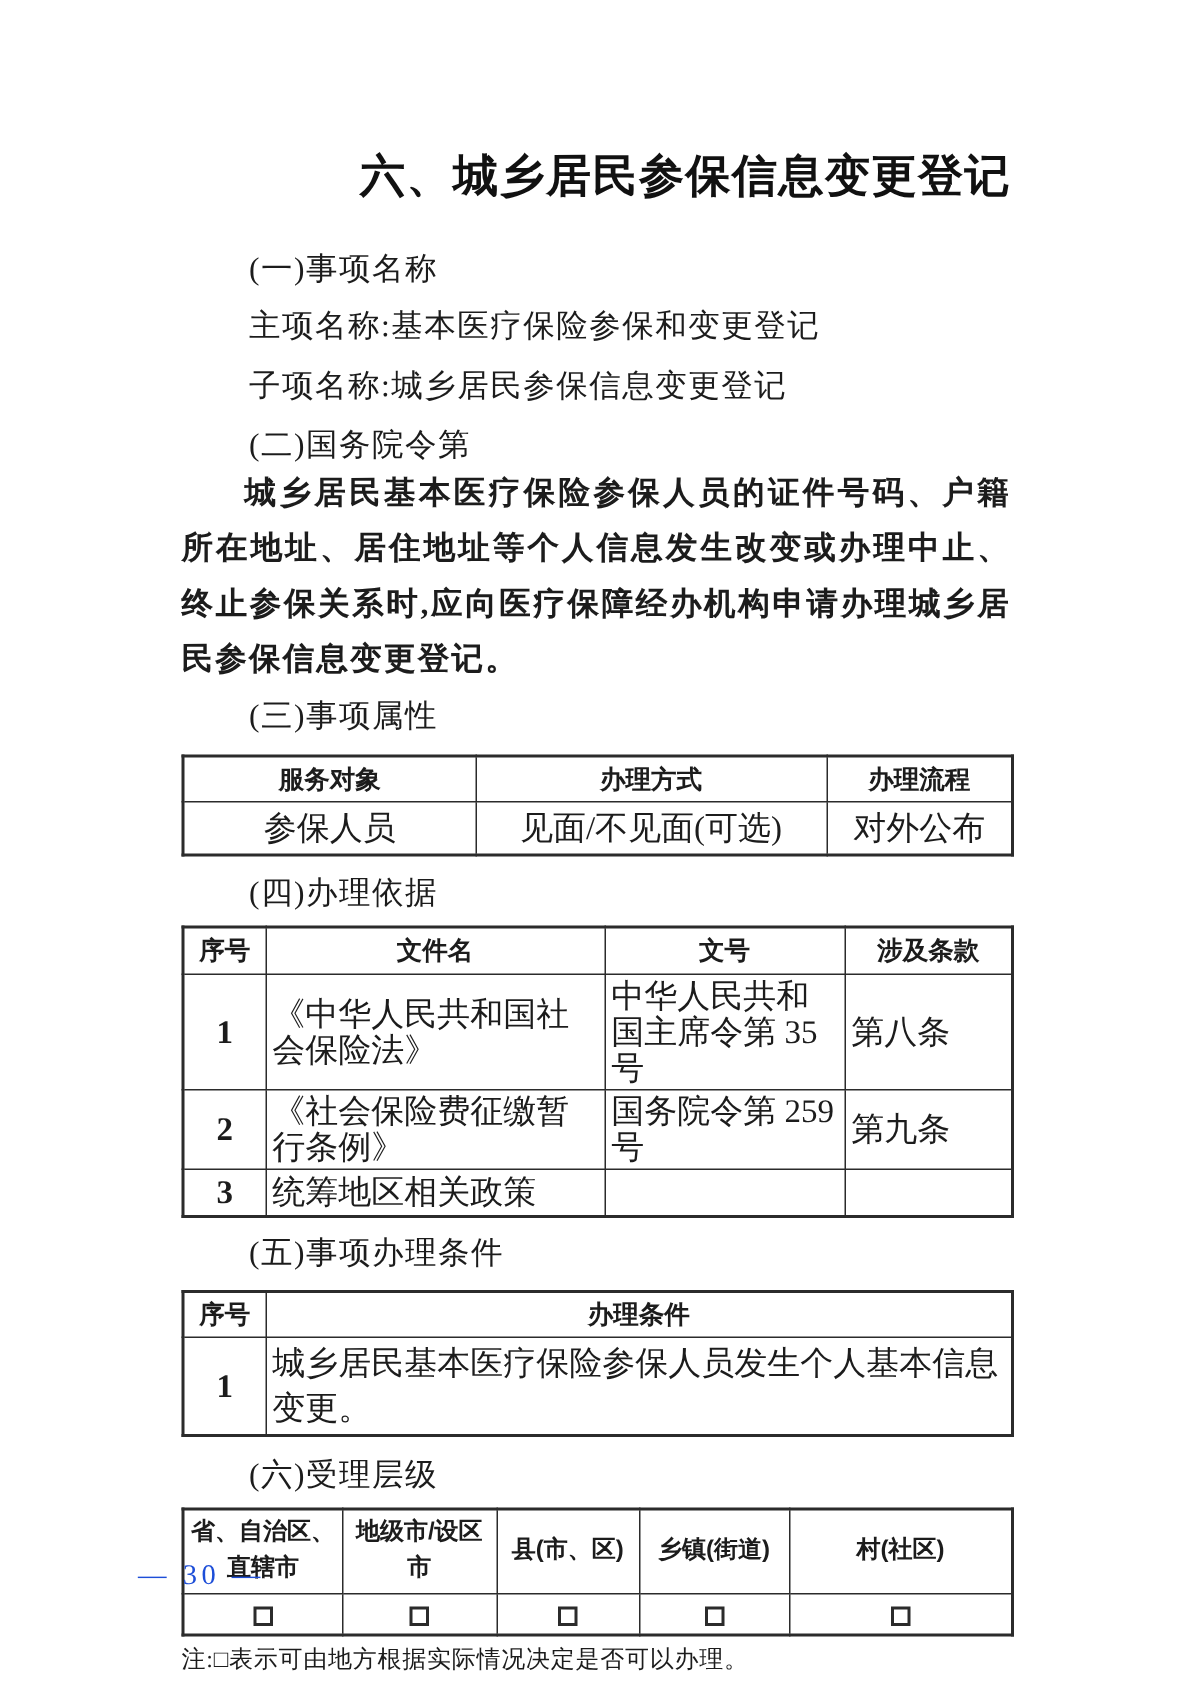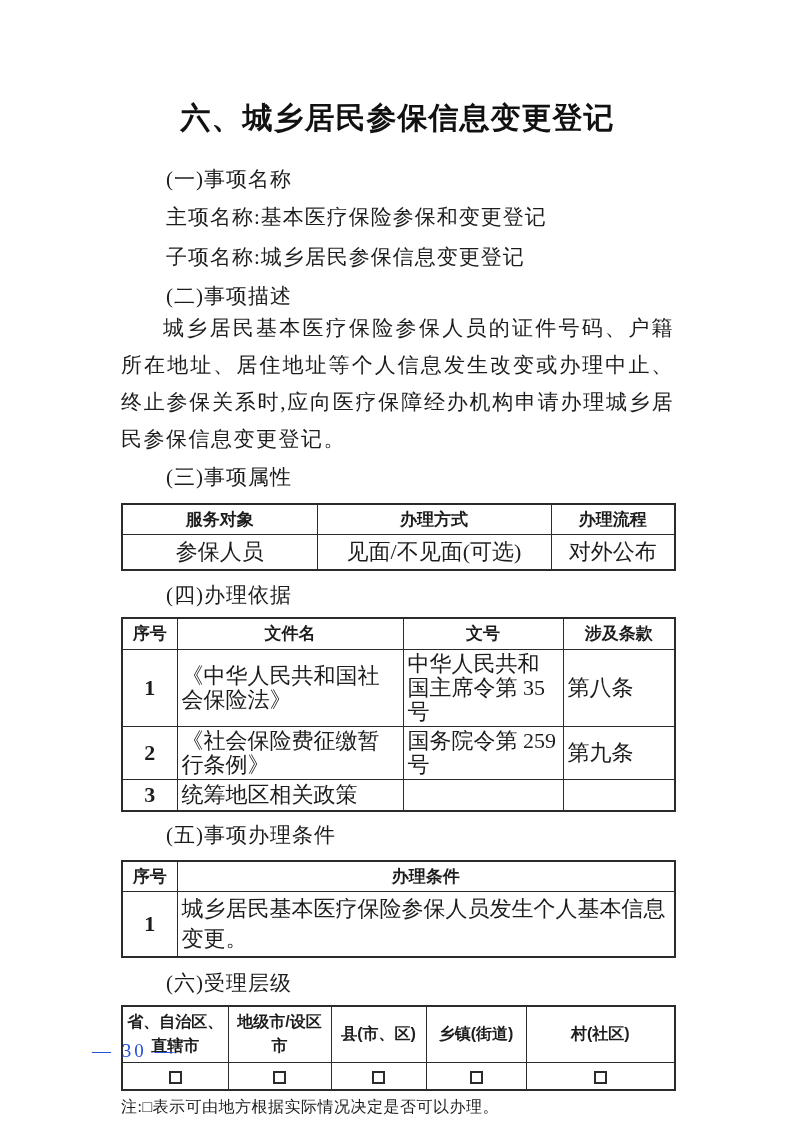--- a/index.html
+++ b/index.html
@@ -16,21 +16,21 @@
 
   .content {
     padding: 98px 119px 0 121px;
   }
 
   .doc-title {
     font-family: "Liberation Sans", "DejaVu Sans", sans-serif;
     font-weight: 700;
     font-size: 30px;
     line-height: 40px;
-    text-align: center;
+    text-align: right;
     letter-spacing: 1px;
     color: #111;
   }
 
   .sec-heading {
     font-size: 21px;
     line-height: 26px;
     text-indent: 45px;
     letter-spacing: 1px;
   }
@@ -41,20 +41,21 @@
     text-indent: 45px;
     letter-spacing: 1px;
   }
 
   .paragraph {
     font-size: 21px;
     line-height: 37px;
     text-indent: 42px;
     text-align: justify;
     letter-spacing: 1.5px;
+    font-weight: bold;
   }
 
   .m-h1 { margin-top: 28px; }
 
   table {
     border-collapse: collapse;
     width: 553px;
     table-layout: fixed;
   }
   table { border: 2px solid #2b2b2b; }
@@ -144,21 +145,21 @@
 
 <div class="page">
   <div class="content">
 
     <h1 class="doc-title">六、城乡居民参保信息变更登记</h1>
 
     <div class="sec-heading m-h1" style="margin-top:28px;">(一)事项名称</div>
     <div class="body-line" style="margin-top:12px;">主项名称:基本医疗保险参保和变更登记</div>
     <div class="body-line" style="margin-top:14px;">子项名称:城乡居民参保信息变更登记</div>
 
-    <div class="sec-heading" style="margin-top:13px;">(二)事项描述</div>
+    <div class="sec-heading" style="margin-top:13px;">(二)国务院令第</div>
     <p class="paragraph" style="margin-top:1px;">城乡居民基本医疗保险参保人员的证件号码、户籍所在地址、居住地址等个人信息发生改变或办理中止、终止参保关系时,应向医疗保障经办机构申请办理城乡居民参保信息变更登记。</p>
 
     <div class="sec-heading" style="margin-top:6px;">(三)事项属性</div>
 
     <table class="tbl-attributes" style="margin-top:13px;">
       <colgroup>
           <col class="c1">
           <col class="c2">
           <col class="c3">
         </colgroup>

